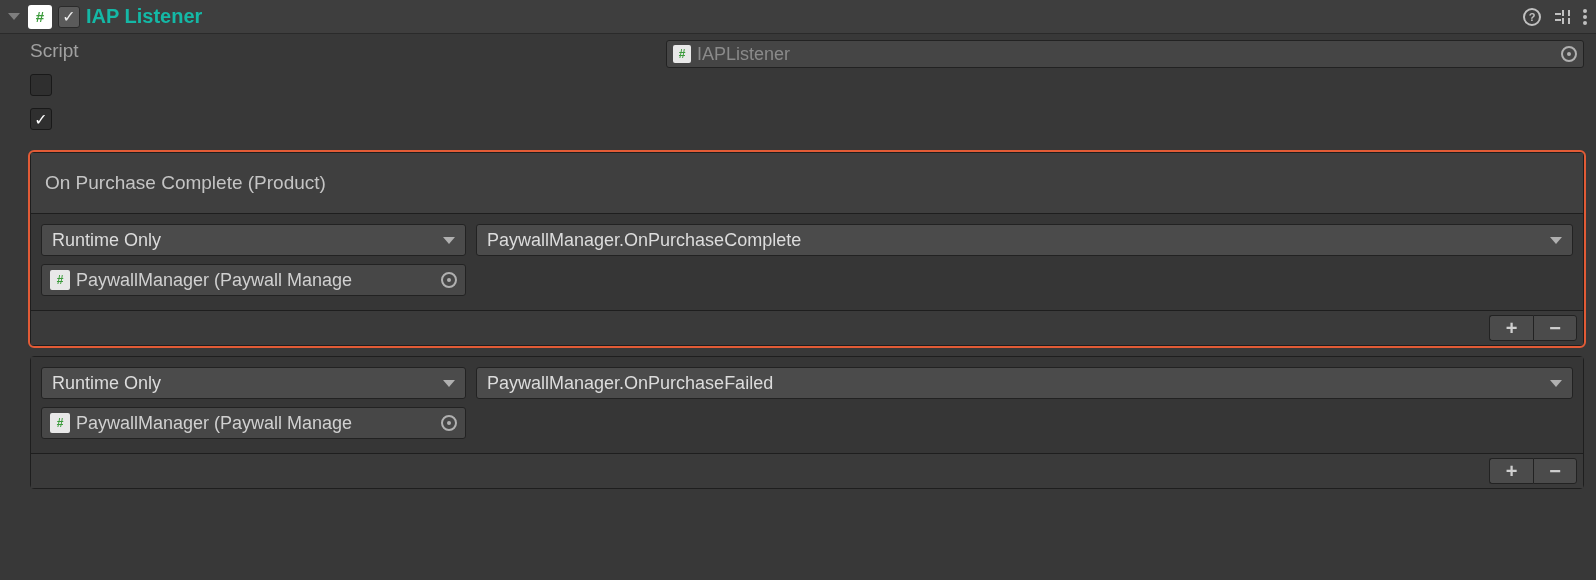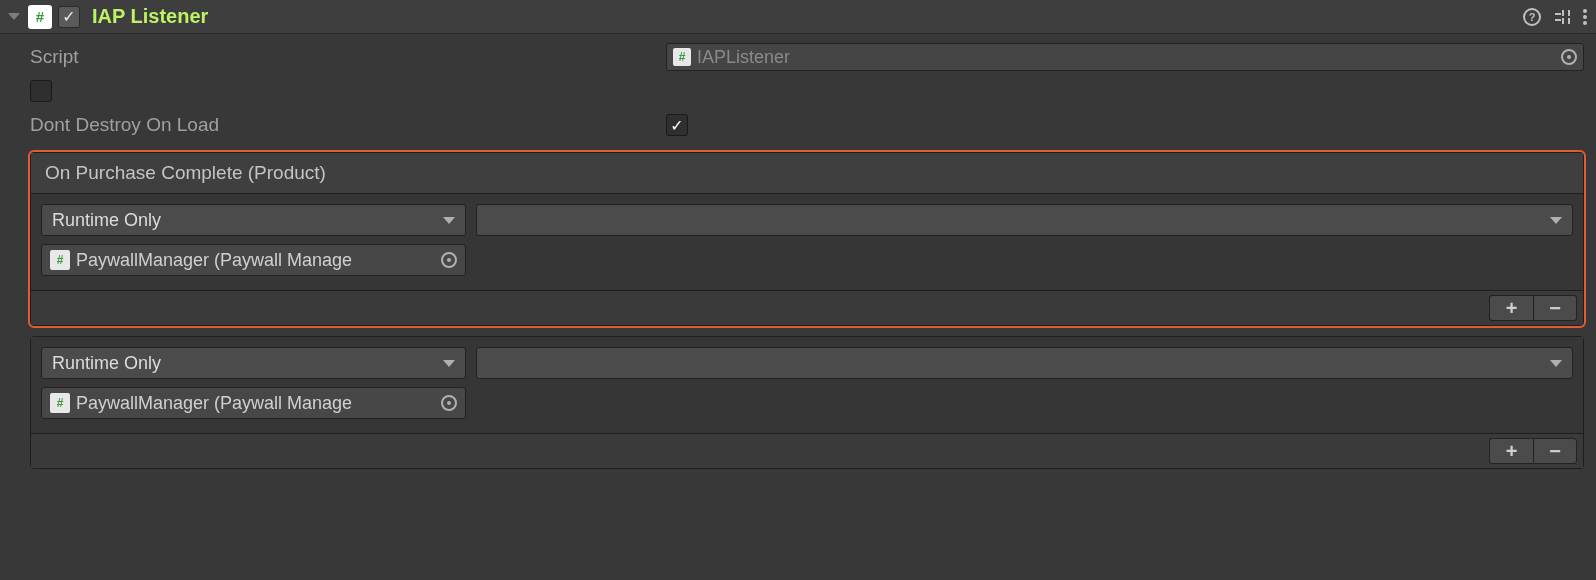--- a/index.html
+++ b/index.html
@@ -40,31 +40,31 @@
   }
   .enable-check {
     width: 22px; height: 22px;
     background: #5a5a5a;
     border: 1px solid #2a2a2a;
     border-radius: 3px;
     display: flex; align-items: center; justify-content: center;
     color: #eee;
     font-size: 16px;
   }
-  .comp-title { font-size: 20px; font-weight: 600; color: #bef264; margin-left: 6px; }
+  .comp-title { font-size: 20px; font-weight: 600; color: #14b8a6; }
 
   .hdr-icon { color: #c4c4c4; display:flex; align-items:center; cursor:pointer; }
   .hdr-icon svg { display:block; }
 
   
   .body { padding: 6px 12px 12px 30px; }
 
   .prop-row {
     display: flex;
-    align-items: center;
+    align-items: flex-start;
     height: 34px;
     gap: 6px;
   }
   .prop-label { width: 630px; color: #a0a0a0; font-size: 19px; }
   .prop-val { flex: 1; display: flex; align-items: center; }
 
   .script-field {
     background: #454545;
     border: 1px solid #222;
     border-radius: 3px;
@@ -98,21 +98,21 @@
     border: 1px solid #1e1e1e;
     border-radius: 4px;
     background: #3a3a3a;
     position: relative;
   }
   .event-block.highlight {
     outline: 2px solid #e25b36;
     outline-offset: 0;
   }
   .event-title {
-    padding: 9px 14px;
+    padding: 19px 14px;
     color: #c4c4c4;
     font-size: 19px;
     border-bottom: 1px solid #1e1e1e;
     background: #3f3f3f;
   }
   .event-body {
     padding: 10px 10px 6px 10px;
     background: #363636;
     border-bottom: 1px solid #1e1e1e;
   }
@@ -234,35 +234,35 @@
     </div>
   </div>
 
   <div class="prop-row">
     <div class="prop-val">
       <div class="checkbox"></div>
     </div>
   </div>
 
   <div class="prop-row">
-    <div class="prop-label">Dont Destroy On Load</div>
     <div class="prop-val">
       <div class="checkbox">✓</div>
     </div>
   </div>
 
   <div class="event-block highlight">
     <div class="event-title">On Purchase Complete (Product)</div>
     <div class="event-body">
       <div class="event-row">
         <div class="dropdown dd-mode">
           <span>Runtime Only</span>
           <span class="dd-arrow"></span>
         </div>
         <div class="dropdown dd-method">
+          <span>PaywallManager.OnPurchaseComplete</span>
           <span class="dd-arrow"></span>
         </div>
       </div>
       <div class="event-row">
         <div class="obj-field">
           <div class="obj-icon">#</div>
           <span class="txt">PaywallManager (Paywall Manage</span>
           <span class="picker-circle"></span>
         </div>
       </div>
@@ -274,20 +274,21 @@
   </div>
 
   <div class="event-block">
     <div class="event-body">
       <div class="event-row">
         <div class="dropdown dd-mode">
           <span>Runtime Only</span>
           <span class="dd-arrow"></span>
         </div>
         <div class="dropdown dd-method">
+          <span>PaywallManager.OnPurchaseFailed</span>
           <span class="dd-arrow"></span>
         </div>
       </div>
       <div class="event-row">
         <div class="obj-field">
           <div class="obj-icon">#</div>
           <span class="txt">PaywallManager (Paywall Manage</span>
           <span class="picker-circle"></span>
         </div>
       </div>

